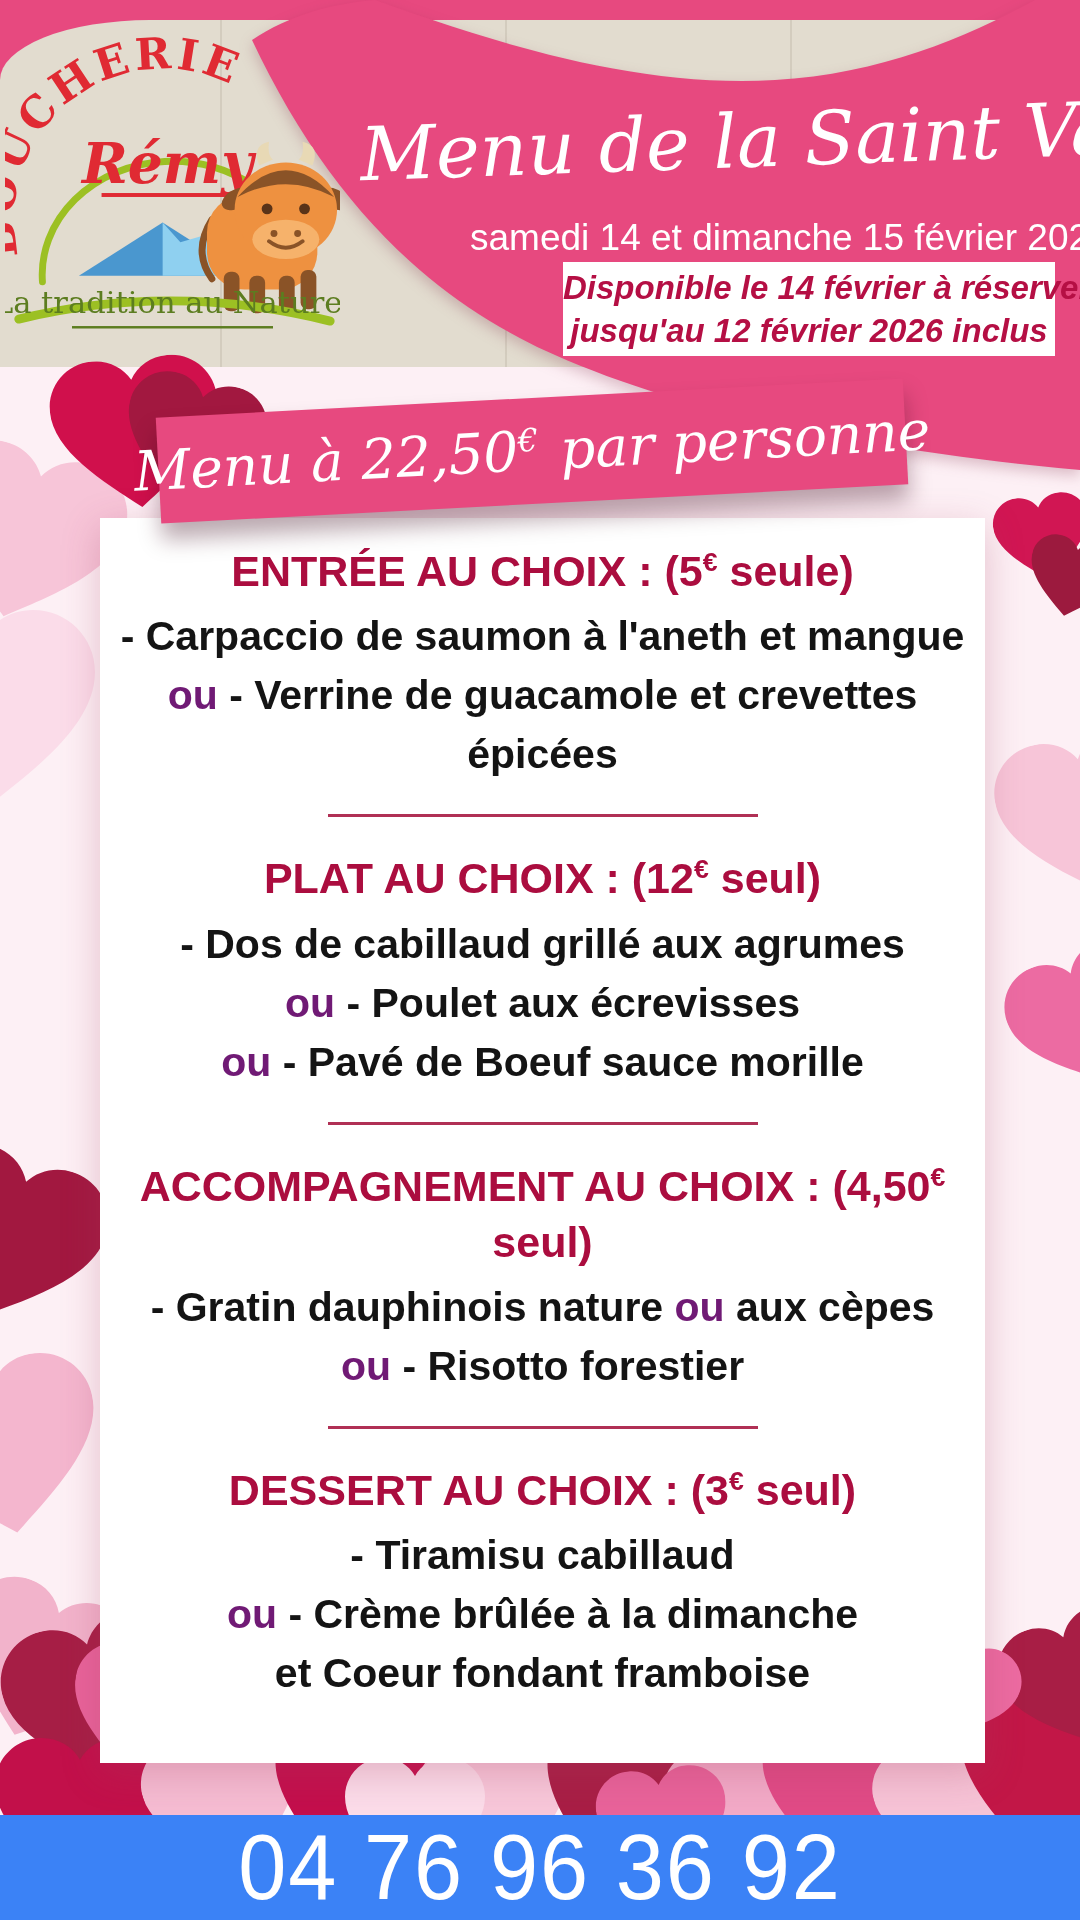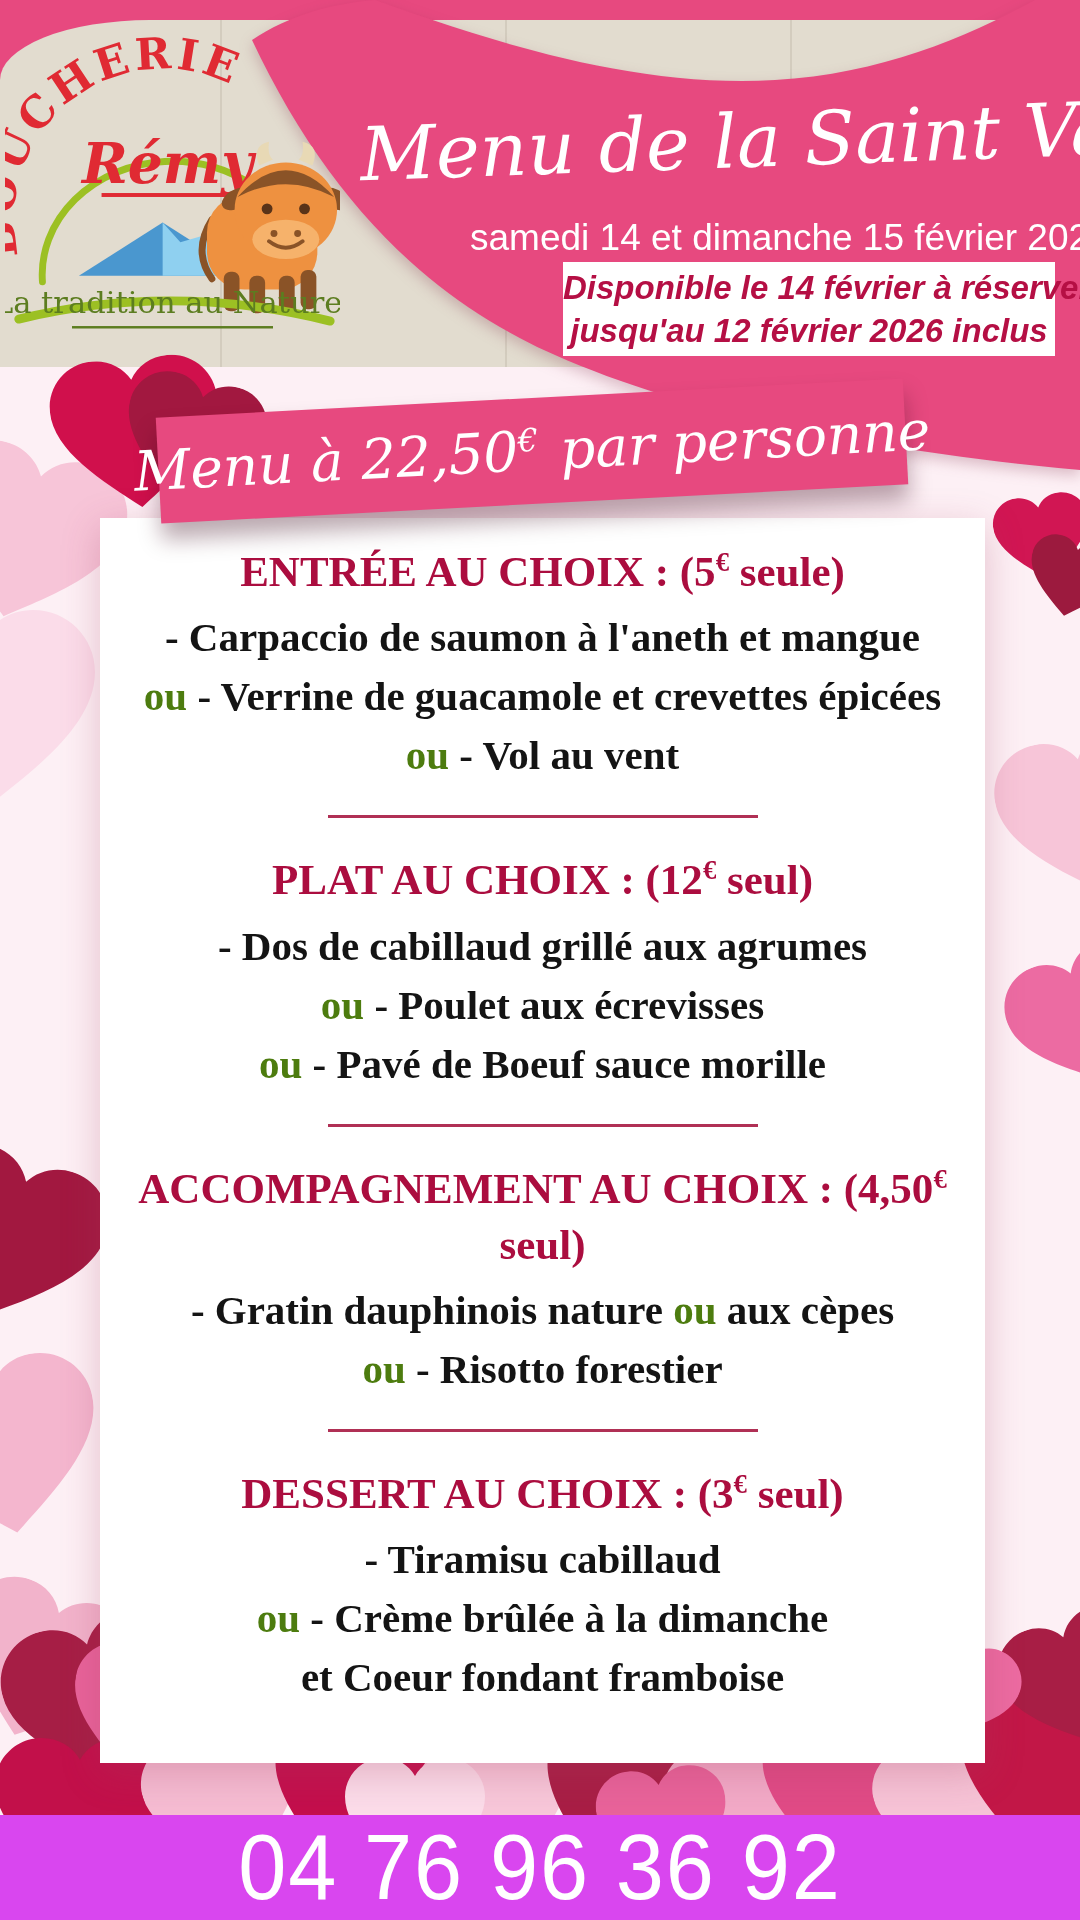--- a/index.html
+++ b/index.html
@@ -23,29 +23,29 @@
     color:#b50f44;font-weight:bold;font-style:italic;font-size:33px;line-height:43px;white-space:nowrap;}
   
   .ribbon{position:absolute;left:158px;top:398px;width:748px;height:106px;background:#e7497f;z-index:6;
     transform:rotate(-3deg);box-shadow:0 16px 22px rgba(60,10,30,.35);
     display:flex;align-items:center;justify-content:center;color:#fff;
     font-family:"DejaVu Serif",serif;font-style:italic;font-size:55px;white-space:nowrap;}
   .ribbon sup{font-size:58%;vertical-align:super;margin-right:4px;}
   
   .white-panel{position:absolute;left:100px;top:518px;width:885px;height:1245px;background:#fff;z-index:5;
     box-shadow:0 10px 35px rgba(160,60,95,.28);padding-top:16px;box-sizing:border-box;}
-  .menu{width:100%;text-align:center;font-family:Liberation Serif, serif;font-weight:bold;}
+  .menu{width:100%;text-align:center;font-family:Liberation Sans, sans-serif;font-weight:bold;}
   .section-title{font-size:43px;line-height:56px;color:#ab0d3f;margin:24px 0 8px;}
   .menu-section:first-child .section-title{margin-top:0;}
   .menu-item{font-size:41px;line-height:59px;color:#141414;}
   .menu sup{font-size:62%;vertical-align:super;}
-  .accent{color:#4d7c0f;}
+  .accent{color:#701a75;}
   .divider{width:430px;height:0;border-top:3px solid #b03055;margin:30px auto 6px;}
   
-  .phone-bar{position:absolute;left:0;top:1815px;width:1080px;height:105px;background:#d946ef;z-index:7;
+  .phone-bar{position:absolute;left:0;top:1815px;width:1080px;height:105px;background:#3b82f6;z-index:7;
     display:flex;align-items:center;justify-content:center;}
   .phone-bar span{color:#fff;font-size:92px;letter-spacing:2px;transform:scaleX(.94);white-space:nowrap;}
   
   .heart{position:absolute;z-index:1;}
   .heart svg{display:block;width:100%;height:100%;}
   .hz4{z-index:4;}
   .h1{left:995px;top:495px;width:95px;height:86px;color:#d11653;transform:rotate(-8deg);}
   .h2{left:1028px;top:538px;width:88px;height:80px;color:#9c1a3e;transform:rotate(12deg);}
   .h3{left:1000px;top:735px;width:180px;height:163px;color:#f7c5d8;transform:rotate(-12deg);}
   .h4{left:1012px;top:950px;width:155px;height:140px;color:#ec6ba2;transform:rotate(-22deg);}
@@ -194,21 +194,20 @@
         <path fill="currentColor" d="M16 28.5C9 23 0 16.5 0 8.8 0 3.9 3.9 0 8.8 0 11.9 0 14.6 1.6 16 4.1 17.4 1.6 20.1 0 23.2 0 28.1 0 32 3.9 32 8.8 32 16.5 23 23 16 28.5Z"></path>
       </svg>
     </i>
 
   <div class="white-panel">
     <div class="menu">
         <div class="menu-section">
           <div class="section-title"><span>ENTRÉE AU CHOIX  :  (5</span><sup>€</sup><span> seule)</span></div>
           <div class="menu-item"><span>- Carpaccio de saumon à l'aneth et mangue</span></div>
           <div class="menu-item"><span class="accent">ou</span><span> - Verrine de guacamole et crevettes épicées</span></div>
-          <div class="menu-item"><span class="accent">ou</span><span> - Vol au vent</span></div>
         </div>
         <div class="divider"></div>
         <div class="menu-section">
           <div class="section-title"><span>PLAT AU CHOIX : (12</span><sup>€</sup><span> seul)</span></div>
           <div class="menu-item"><span>- Dos de cabillaud grillé aux agrumes</span></div>
           <div class="menu-item"><span class="accent">ou</span><span> - Poulet aux écrevisses</span></div>
           <div class="menu-item"><span class="accent">ou</span><span> - Pavé de Boeuf sauce morille</span></div>
         </div>
         <div class="divider"></div>
         <div class="menu-section">

